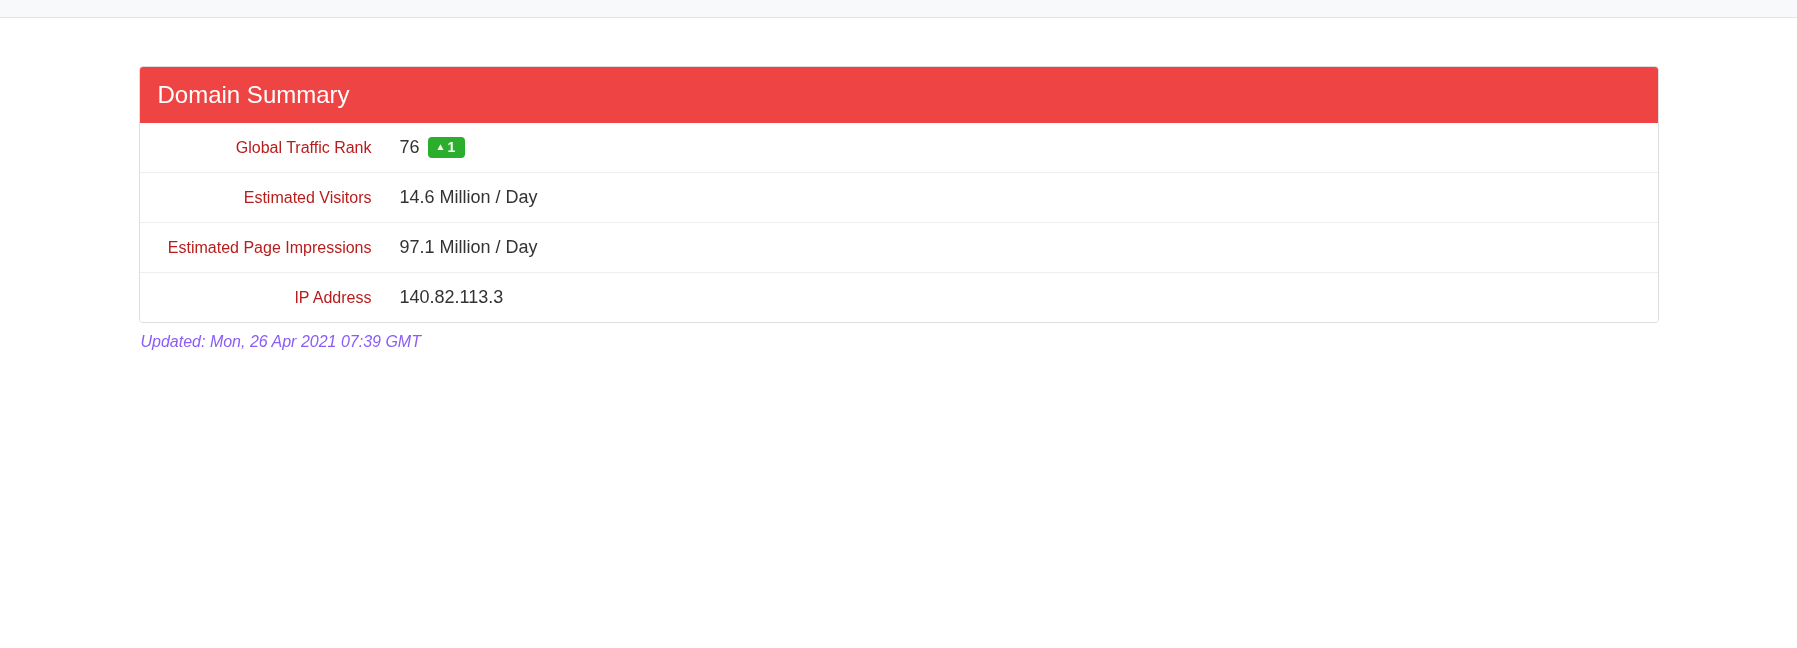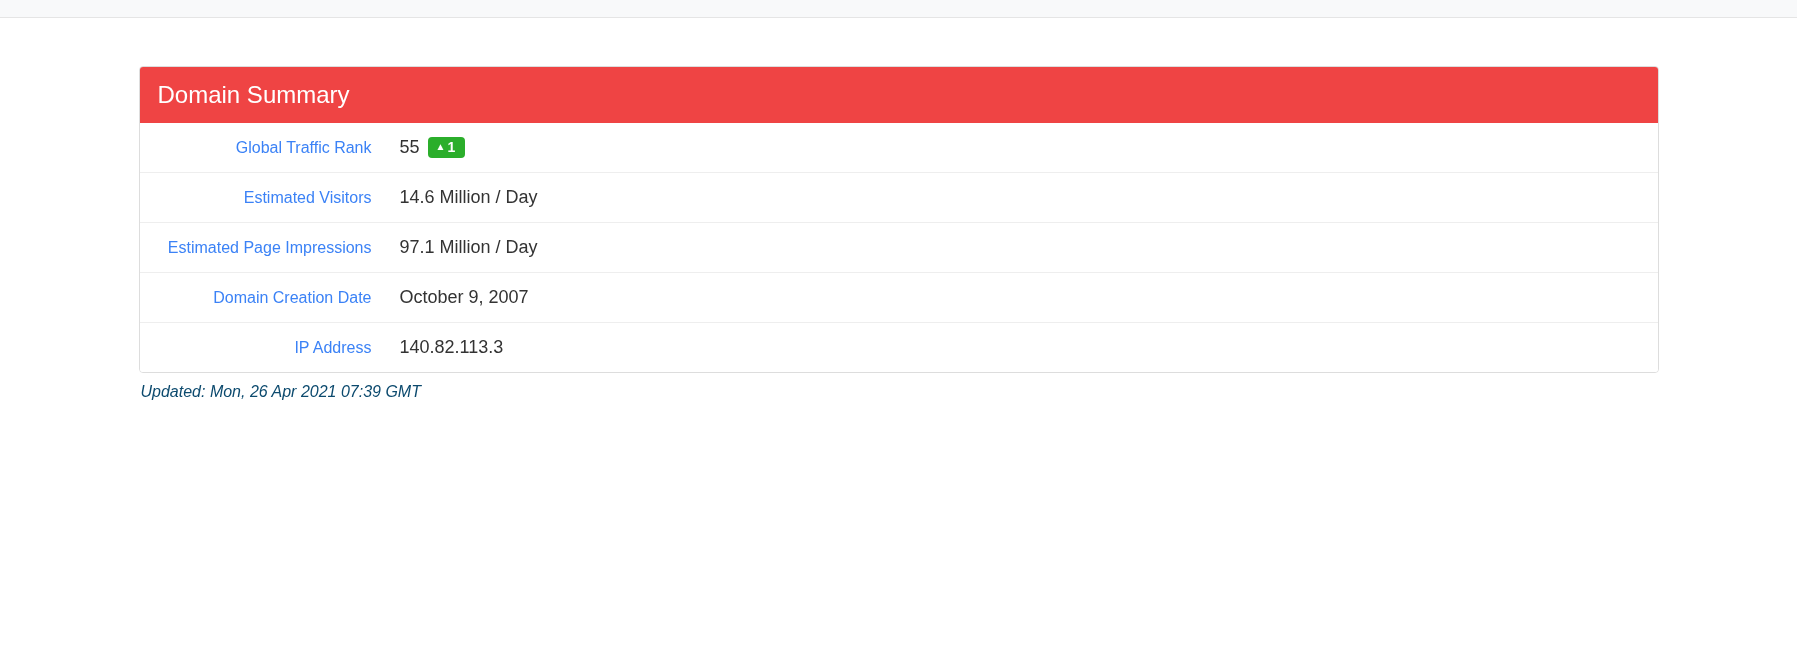--- a/index.html
+++ b/index.html
@@ -36,21 +36,21 @@
       padding: 14px 0;
       border-bottom: 1px solid #eee;
       background: #ffffff;
     }
     .row:last-child { border-bottom: none; }
     .label-cell {
       width: 250px;
       text-align: right;
       padding-right: 18px;
       font-size: 16px;
-      color: #3b82f6;
+      color: #b91c1c;
     }
     .value-cell {
       flex: 1;
       padding-left: 10px;
       font-size: 18px;
       color: #333;
       display: flex;
       align-items: center;
       gap: 8px;
     }
@@ -91,59 +91,55 @@
     }
     .flag::after {
       content: "";
       position: absolute;
       top: 0; left: 0;
       width: 10px; height: 8.6px;
       background: #3c3b6e;
     }
     .updated {
       font-style: italic;
-      color: #0c4a6e;
+      color: #8b5cf6;
       font-size: 16px;
       padding: 10px 2px;
     }
   </style>
 </head>
 <body>
 
 <div class="top-bar"></div>
 
 <div class="container">
   <div class="panel">
     <div class="panel-header">Domain Summary</div>
 
     <div class="row">
       <div class="label-cell">Global Traffic Rank</div>
       <div class="value-cell">
-        <span class="rank-value">55</span>
+        <span class="rank-value">76</span>
         <span class="badge">
           <span class="badge-arrow">▲</span>
           <span>1</span>
         </span>
       </div>
     </div>
 
     <div class="row">
       <div class="label-cell">Estimated Visitors</div>
       <div class="value-cell">14.6 Million / Day</div>
     </div>
 
     <div class="row">
       <div class="label-cell">Estimated Page Impressions</div>
       <div class="value-cell">97.1 Million / Day</div>
     </div>
 
-    <div class="row">
-      <div class="label-cell">Domain Creation Date</div>
-      <div class="value-cell">October 9, 2007</div>
-    </div>
 
 
     <div class="row">
       <div class="label-cell">IP Address</div>
       <div class="value-cell">140.82.113.3</div>
     </div>
 
 
   </div>
 

